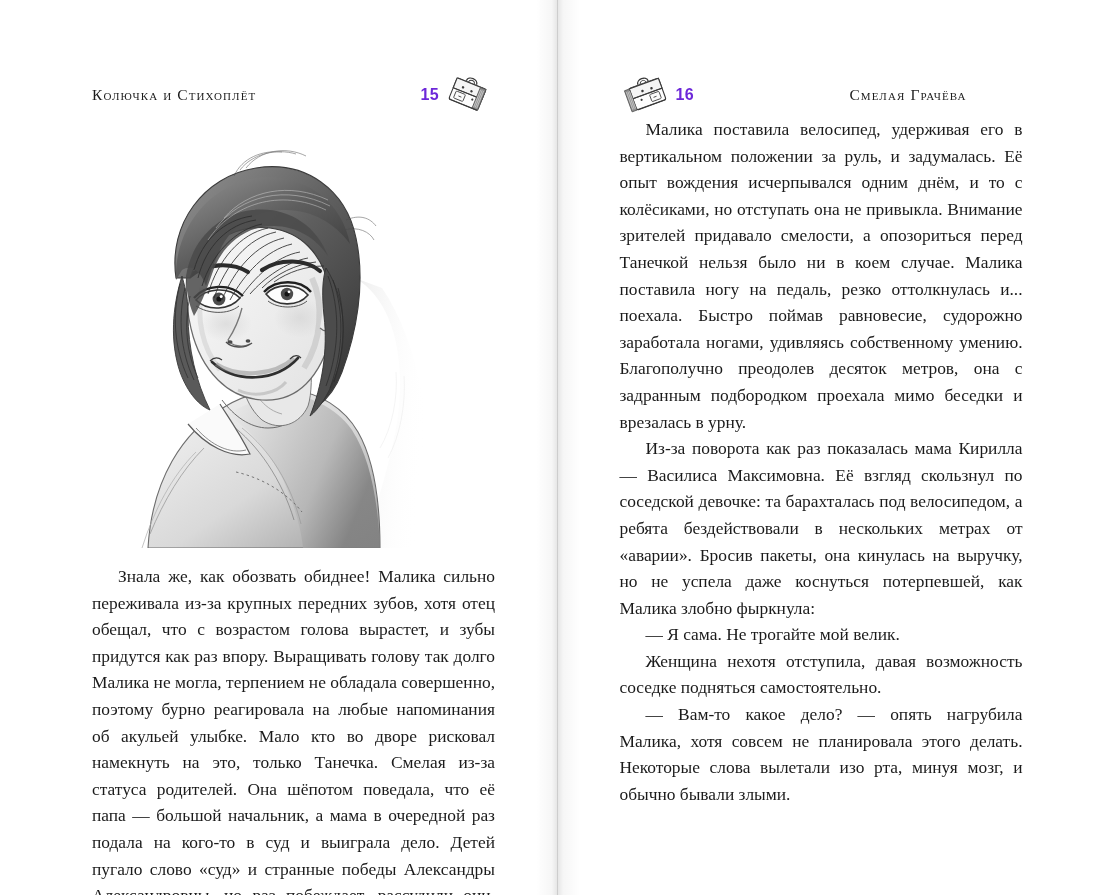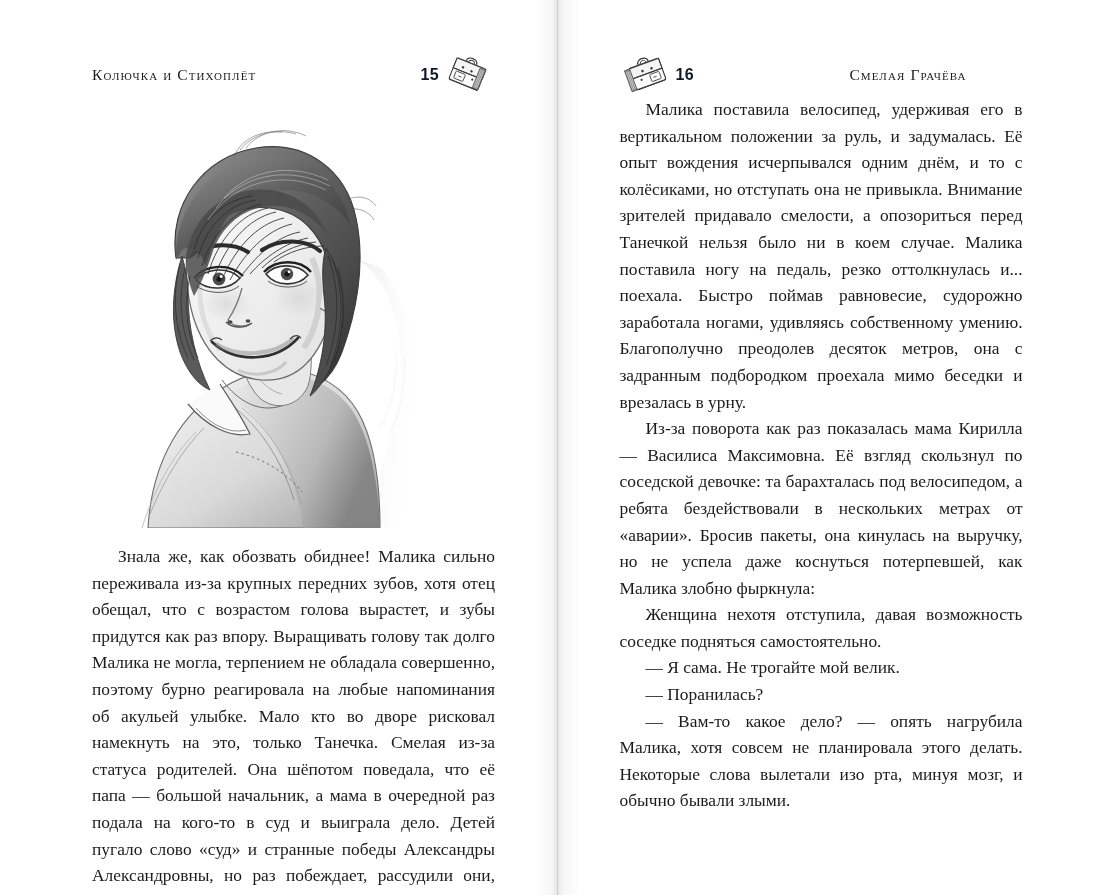--- a/index.html
+++ b/index.html
@@ -23,20 +23,21 @@
     background: #ffffff;
     display: flex;
   }
 
   .page {
     position: relative;
     width: 557.5px;
     height: 873px;
     background: #ffffff;
     box-sizing: border-box;
+    margin-top: 20px;
   }
 
   .page-left  { padding: 0 62px 0 92px; }
   .page-right { padding: 0 92px 0 62px; }
 
   
   .gutter {
     position: absolute;
     top: 0;
     left: 536px;
@@ -81,21 +82,21 @@
     color: #1c1c1c;
     white-space: nowrap;
   }
 
   .runhead-spacer { flex: 1 1 auto; }
 
   .folio {
     font-family: "Liberation Sans", "DejaVu Sans", sans-serif;
     font-size: 16px;
     font-weight: 700;
-    color: #0f172a;
+    color: #6d28d9;
     letter-spacing: 0.3px;
   }
 
   .satchel {
     width: 56px;
     height: 52px;
     display: inline-block;
     position: relative;
   }
   .satchel svg { display: block; width: 56px; height: 52px; }
@@ -375,23 +376,22 @@
         <span class="folio">16</span>
         <span class="runhead-spacer"></span>
         <span class="runhead-title">Смелая Грачёва</span>
         <span style="display:inline-block;width:56px"></span>
       </div>
     </div>
 
     <div class="body-col body-right">
       <p>Малика поставила велосипед, удерживая его в вертикальном положении за руль, и задумалась. Её опыт вождения исчерпывался одним днём, и то с колёсиками, но отступать она не привыкла. Внимание зрителей придавало смелости, а опозориться перед Танечкой нельзя было ни в коем случае. Малика поставила ногу на педаль, резко оттолкнулась и... поехала. Быстро поймав равновесие, судорожно заработала ногами, удивляясь собственному умению. Благополучно преодолев десяток метров, она с задранным подбородком проехала мимо беседки и врезалась в урну.</p>
       <p>Из-за поворота как раз показалась мама Кирилла — Василиса Максимовна. Её взгляд скользнул по соседской девочке: та барахталась под велосипедом, а ребята бездействовали в нескольких метрах от «аварии». Бросив пакеты, она кинулась на выручку, но не успела даже коснуться потерпевшей, как Малика злобно фыркнула:</p>
+      <p>— Я сама. Не трогайте мой велик.</p>
       <p>Женщина нехотя отступила, давая возможность соседке подняться самостоятельно.</p>
-      <p>— Я сама. Не трогайте мой велик.</p>
-      <p>— Поранилась?</p>
       <p>— Вам-то какое дело? — опять нагрубила Малика, хотя совсем не планировала этого делать. Некоторые слова вылетали изо рта, минуя мозг, и обычно бывали злыми.</p>
 
     </div>
   </div>
 
   <div class="gutter"></div>
   <div class="gutter-line"></div>
 </div>
 
 </body></html>

